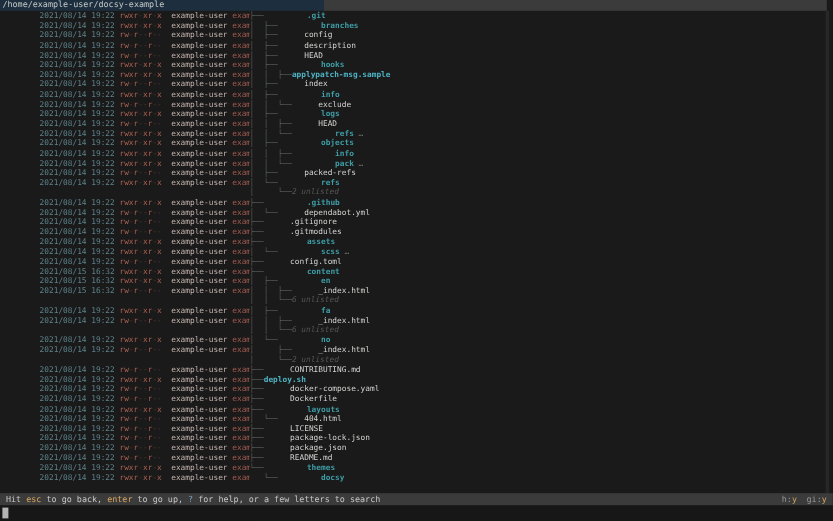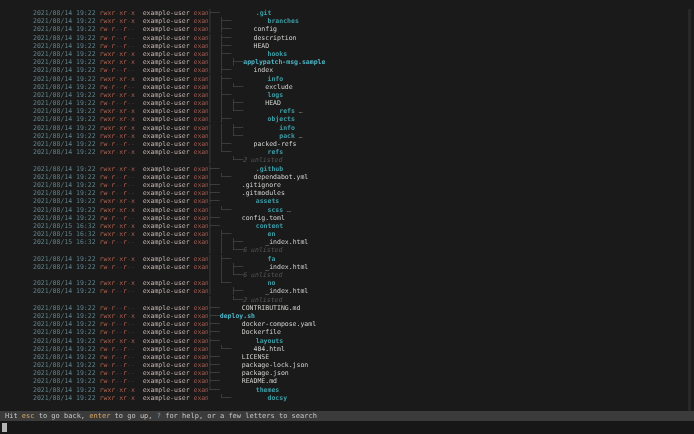--- a/index.html
+++ b/index.html
@@ -30,37 +30,41 @@
   .file  { color:#d2d2d0;padding-left:22px; }
   .exe   { color:#4fb3c4; font-weight:bold; }
   .unlisted { color:#565656; font-style:italic; }
   .ellipsis { color:#777777; }
   
   .scrollbar { position:absolute; right:3px; top:9px; width:3px; height:402px; background:#272727; }
   
   .statusbar {
     position:absolute; left:0; right:0; top:411px; height:14px; background:#3b3b3b;
     font-size:7px; line-height:10px; color:#c6c6c6;
-    display:flex; justify-content:space-between; padding:0 5px; white-space:pre; overflow:hidden;flex-direction:column;
+    display:flex; justify-content:space-between; padding:0 5px; white-space:pre; overflow:hidden;
   }
   .key   { color:#d7a65f; }
   .qmark { color:#7ba3c0; }
   .flags { display:inline-block;margin-left:48px; }
   .flag  { margin-left:8px; }
   .flag-label { color:#979797; }
   .flag-value { color:#d7a65f; }
   
   .inputline { position:absolute; left:0; right:0; top:421px; height:13px; background:#171717; }
   .cursor { position:absolute; left:2px; top:2px; width:5px; height:9px; background:#b5b5b5; }
 </style>
 </head>
 <body>
 
 <div id="app">
 
+  <div class="topbar">
+    <div class="path-seg">/home/example-user/docsy-example</div>
+    <div class="fill-seg"></div>
+  </div>
 
   <div class="rows">
       <div class="row"><span class="meta"><span class="date">2021/08/14 19:22 </span><span class="perms"><span class="pl">r</span><span class="pl">w</span><span class="pl">x</span><span class="pl">r</span><span class="pd">-</span><span class="pl">x</span><span class="pl">r</span><span class="pd">-</span><span class="pl">x</span></span><span>  </span><span class="owner">example-user </span><span class="group">example-user</span></span><span class="tree"><span class="branch">├──</span><span class="dir">.git</span></span></div>
       <div class="row"><span class="meta"><span class="date">2021/08/14 19:22 </span><span class="perms"><span class="pl">r</span><span class="pl">w</span><span class="pl">x</span><span class="pl">r</span><span class="pd">-</span><span class="pl">x</span><span class="pl">r</span><span class="pd">-</span><span class="pl">x</span></span><span>  </span><span class="owner">example-user </span><span class="group">example-user</span></span><span class="tree"><span class="branch">│  ├──</span><span class="dir">branches</span></span></div>
       <div class="row"><span class="meta"><span class="date">2021/08/14 19:22 </span><span class="perms"><span class="pl">r</span><span class="pl">w</span><span class="pd">-</span><span class="pl">r</span><span class="pd">-</span><span class="pd">-</span><span class="pl">r</span><span class="pd">-</span><span class="pd">-</span></span><span>  </span><span class="owner">example-user </span><span class="group">example-user</span></span><span class="tree"><span class="branch">│  ├──</span><span class="file">config</span></span></div>
       <div class="row"><span class="meta"><span class="date">2021/08/14 19:22 </span><span class="perms"><span class="pl">r</span><span class="pl">w</span><span class="pd">-</span><span class="pl">r</span><span class="pd">-</span><span class="pd">-</span><span class="pl">r</span><span class="pd">-</span><span class="pd">-</span></span><span>  </span><span class="owner">example-user </span><span class="group">example-user</span></span><span class="tree"><span class="branch">│  ├──</span><span class="file">description</span></span></div>
       <div class="row"><span class="meta"><span class="date">2021/08/14 19:22 </span><span class="perms"><span class="pl">r</span><span class="pl">w</span><span class="pd">-</span><span class="pl">r</span><span class="pd">-</span><span class="pd">-</span><span class="pl">r</span><span class="pd">-</span><span class="pd">-</span></span><span>  </span><span class="owner">example-user </span><span class="group">example-user</span></span><span class="tree"><span class="branch">│  ├──</span><span class="file">HEAD</span></span></div>
       <div class="row"><span class="meta"><span class="date">2021/08/14 19:22 </span><span class="perms"><span class="pl">r</span><span class="pl">w</span><span class="pl">x</span><span class="pl">r</span><span class="pd">-</span><span class="pl">x</span><span class="pl">r</span><span class="pd">-</span><span class="pl">x</span></span><span>  </span><span class="owner">example-user </span><span class="group">example-user</span></span><span class="tree"><span class="branch">│  ├──</span><span class="dir">hooks</span></span></div>
       <div class="row"><span class="meta"><span class="date">2021/08/14 19:22 </span><span class="perms"><span class="pl">r</span><span class="pl">w</span><span class="pl">x</span><span class="pl">r</span><span class="pd">-</span><span class="pl">x</span><span class="pl">r</span><span class="pd">-</span><span class="pl">x</span></span><span>  </span><span class="owner">example-user </span><span class="group">example-user</span></span><span class="tree"><span class="branch">│  │  ├──</span><span class="exe">applypatch-msg.sample</span></span></div>
       <div class="row"><span class="meta"><span class="date">2021/08/14 19:22 </span><span class="perms"><span class="pl">r</span><span class="pl">w</span><span class="pd">-</span><span class="pl">r</span><span class="pd">-</span><span class="pd">-</span><span class="pl">r</span><span class="pd">-</span><span class="pd">-</span></span><span>  </span><span class="owner">example-user </span><span class="group">example-user</span></span><span class="tree"><span class="branch">│  ├──</span><span class="file">index</span></span></div>

